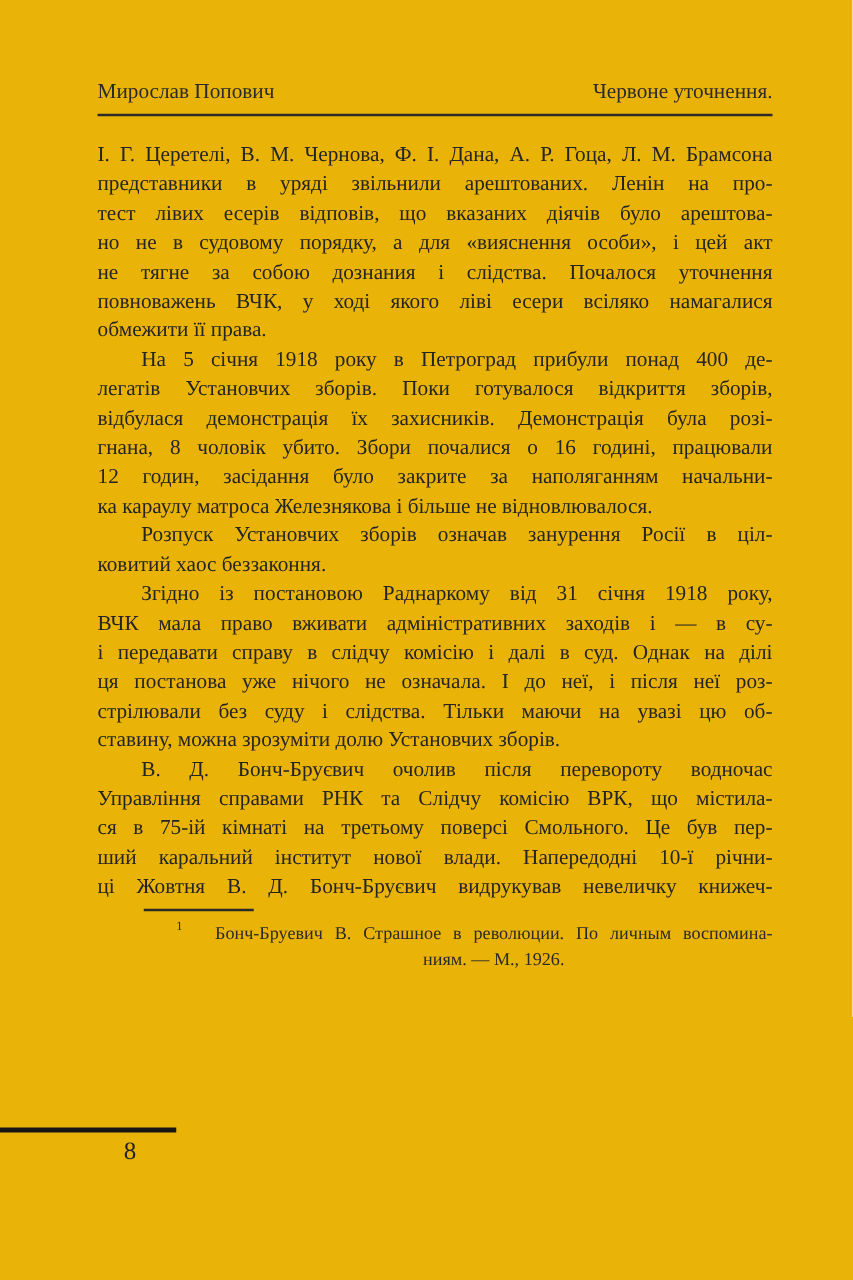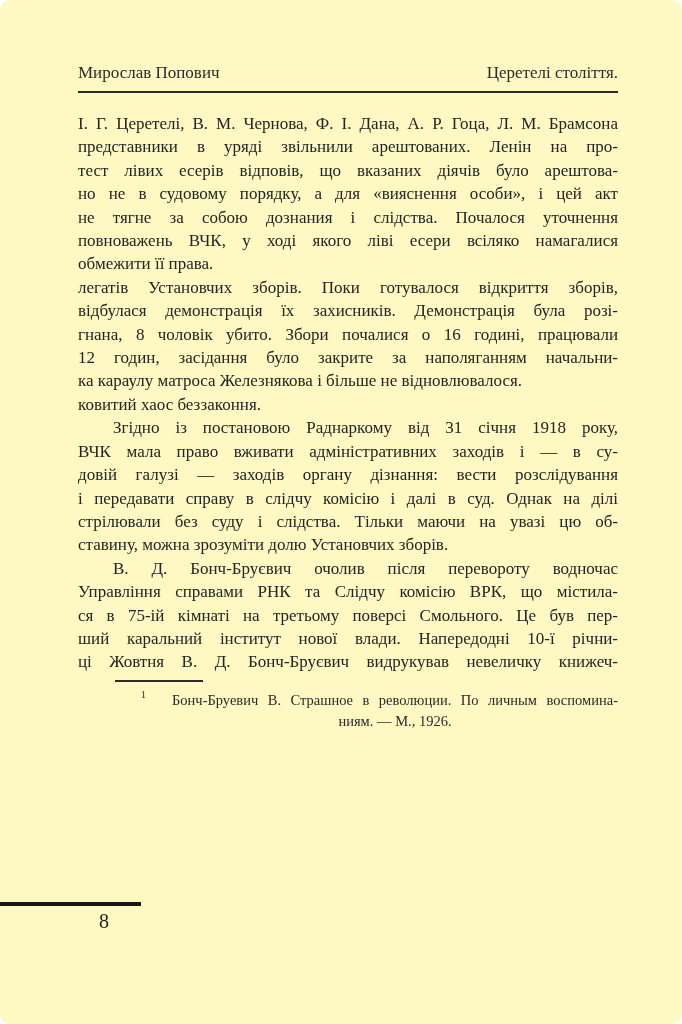--- a/index.html
+++ b/index.html
@@ -5,26 +5,25 @@
   html, body {
     margin: 0;
     padding: 0;
     background: #ffffff;
   }
   .page {
     position: relative;
     width: 682px;
     height: 1024px;
     box-sizing: border-box;
-    background: #fef9c3;
+    background: #eab308;
     color: #242424;
     font-family: "Liberation Serif", "DejaVu Serif", serif;
     padding: 62px 64px 0 78px;
     overflow: hidden;
-    border-radius: 10px;
   }
   .running-header {
     display: flex;
     justify-content: space-between;
     align-items: baseline;
     font-size: 17px;
     line-height: 21px;
     color: #2a2a2a;
   }
   .header-rule {
@@ -96,50 +95,52 @@
     color: #242424;
   }
 </style>
 </head>
 <body>
 
 <div class="page">
 
   <div class="running-header">
     <span>Мирослав Попович</span>
-    <span>Церетелі століття.</span>
+    <span>Червоне уточнення.</span>
   </div>
 
   <div class="header-rule"></div>
 
   <div class="body-text">
       <div>
         <div class="line">І. Г. Церетелі, В. М. Чернова, Ф. І. Дана, А. Р. Гоца, Л. М. Брамсона</div>
         <div class="line">представники в уряді звільнили арештованих. Ленін на про-</div>
         <div class="line">тест лівих есерів відповів, що вказаних діячів було арештова-</div>
         <div class="line">но не в судовому порядку, а для «вияснення особи», і цей акт</div>
         <div class="line">не тягне за собою дознания і слідства. Почалося уточнення</div>
         <div class="line">повноважень ВЧК, у ході якого ліві есери всіляко намагалися</div>
         <div class="line last">обмежити її права.</div>
       </div>
       <div>
+        <div class="line indent">На 5 січня 1918 року в Петроград прибули понад 400 де-</div>
         <div class="line">легатів Установчих зборів. Поки готувалося відкриття зборів,</div>
         <div class="line">відбулася демонстрація їх захисників. Демонстрація була розі-</div>
         <div class="line">гнана, 8 чоловік убито. Збори почалися о 16 годині, працювали</div>
         <div class="line">12 годин, засідання було закрите за наполяганням начальни-</div>
         <div class="line last">ка караулу матроса Железнякова і більше не відновлювалося.</div>
       </div>
       <div>
+        <div class="line indent">Розпуск Установчих зборів означав занурення Росії в ціл-</div>
         <div class="line last">ковитий хаос беззаконня.</div>
       </div>
       <div>
         <div class="line indent">Згідно із постановою Раднаркому від 31 січня 1918 року,</div>
         <div class="line">ВЧК мала право вживати адміністративних заходів і — в су-</div>
-        <div class="line">довій галузі — заходів органу дізнання: вести розслідування</div>
         <div class="line">і передавати справу в слідчу комісію і далі в суд. Однак на ділі</div>
+        <div class="line">ця постанова уже нічого не означала. І до неї, і після неї роз-</div>
         <div class="line">стрілювали без суду і слідства. Тільки маючи на увазі цю об-</div>
         <div class="line last">ставину, можна зрозуміти долю Установчих зборів.</div>
       </div>
       <div>
         <div class="line indent">В. Д. Бонч-Бруєвич очолив після перевороту водночас</div>
         <div class="line">Управління справами РНК та Слідчу комісію ВРК, що містила-</div>
         <div class="line">ся в 75-ій кімнаті на третьому поверсі Смольного. Це був пер-</div>
         <div class="line">ший каральний інститут нової влади. Напередодні 10-ї річни-</div>
         <div class="line">ці Жовтня В. Д. Бонч-Бруєвич видрукував невеличку книжеч-</div>
       </div>

